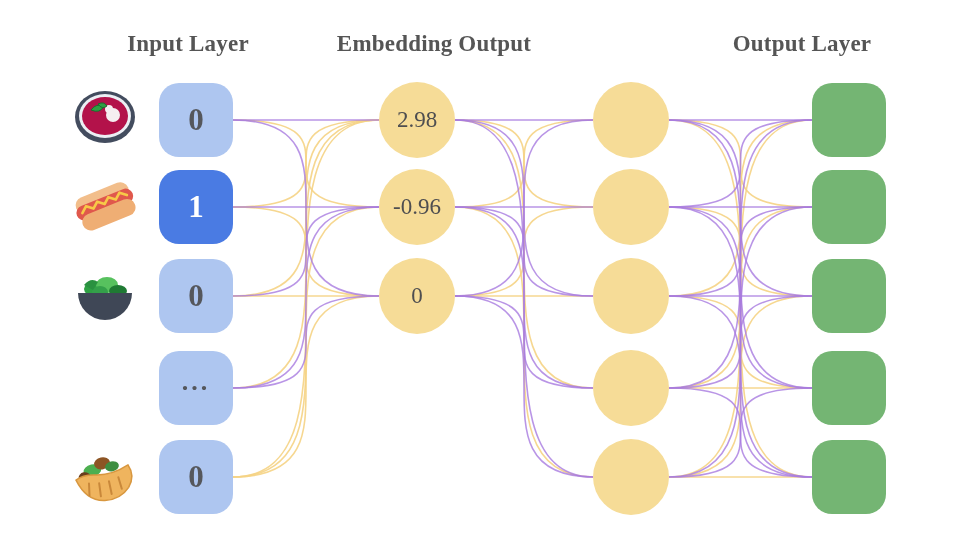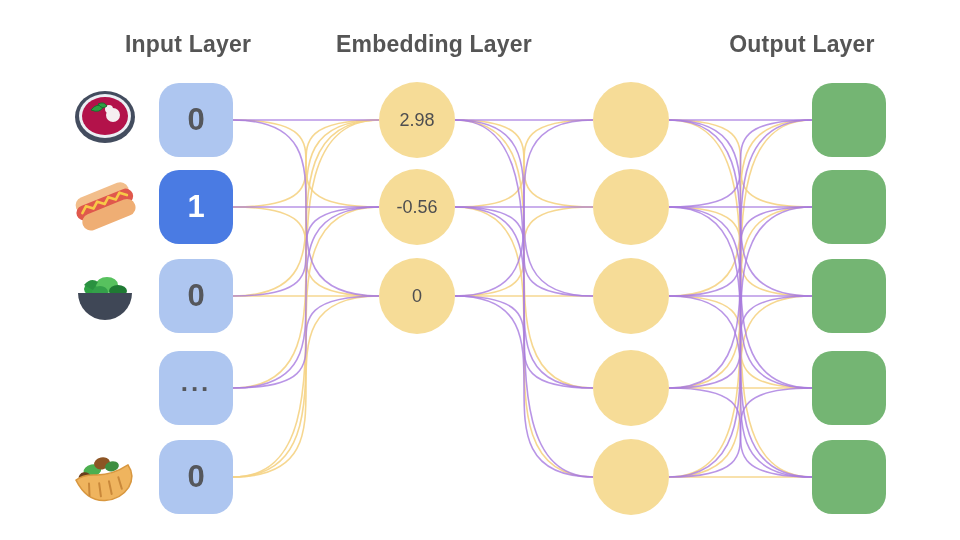--- a/index.html
+++ b/index.html
@@ -1,35 +1,35 @@
 <!DOCTYPE html>
 <html style="--node-blue: #aec6f0; --node-blue-active: #4a7be3; --node-yellow: #f6dc97; --node-green: #74b573; --text-dark: #55575c; --title-gray: #555555;"><head>
 <meta charset="utf-8">
 <style>
   html,body{margin:0;padding:0;background:#ffffff;}
   .canvas{
     position:relative;width:960px;height:540px;background:#ffffff;overflow:hidden;
-    font-family:Liberation Sans, sans-serif;
+    font-family:Liberation Serif, serif;
   }
   #edges{position:absolute;left:0;top:0;width:960px;height:540px;}
   .layer-title{
     position:absolute;top:31px;transform:translateX(-50%);
     font-size:23px;font-weight:bold;color:var(--title-gray,#555);
     white-space:nowrap;letter-spacing:.2px;
   }
   .node{position:absolute;display:flex;align-items:center;justify-content:center;box-sizing:border-box;}
   .in-node{
     width:74px;height:74px;border-radius:20px;background:var(--node-blue,#aec6f0);
     font-size:31px;font-weight:bold;color:var(--text-dark,#55575c);
   }
   .in-node.active{background:var(--node-blue-active,#4a7be3);color:#ffffff;}
   .in-node.dots{font-size:26px;letter-spacing:3px;padding-bottom:12px;}
   .emb-node{
     width:76px;height:76px;border-radius:50%;background:var(--node-yellow,#f6dc97);
-    font-size:18px;font-weight:400;color:#4e4e50;
+    font-size:23px;font-weight:400;color:#4e4e50;
   }
   .hid-node{width:76px;height:76px;border-radius:50%;background:var(--node-yellow,#f6dc97);}
   .out-node{width:74px;height:74px;border-radius:20px;background:var(--node-green,#74b573);}
   .food-icon{position:absolute;width:66px;height:66px;}
 </style>
 </head>
 <body>
 
 <div class="canvas">
 
@@ -85,21 +85,21 @@
       <path d="M 669 296 C 812 296, 669 296, 812 296" fill="none" stroke="#a77be0" stroke-width="1.6" stroke-opacity="0.8"></path>
       <path d="M 669 296 C 812 296, 669 477, 812 477" fill="none" stroke="#a77be0" stroke-width="1.6" stroke-opacity="0.8"></path>
       <path d="M 669 388 C 812 388, 669 120, 812 120" fill="none" stroke="#a77be0" stroke-width="1.6" stroke-opacity="0.8"></path>
       <path d="M 669 388 C 812 388, 669 296, 812 296" fill="none" stroke="#a77be0" stroke-width="1.6" stroke-opacity="0.8"></path>
       <path d="M 669 388 C 812 388, 669 477, 812 477" fill="none" stroke="#a77be0" stroke-width="1.6" stroke-opacity="0.8"></path>
       <path d="M 669 477 C 812 477, 669 207, 812 207" fill="none" stroke="#a77be0" stroke-width="1.6" stroke-opacity="0.8"></path>
       <path d="M 669 477 C 812 477, 669 388, 812 388" fill="none" stroke="#a77be0" stroke-width="1.6" stroke-opacity="0.8"></path>
     </svg>
 
   <div class="layer-title" style="left:188px">Input Layer</div>
-  <div class="layer-title" style="left:434px">Embedding Layer</div>
+  <div class="layer-title" style="left:434px">Embedding Output</div>
   <div class="layer-title" style="left:802px">Output Layer</div>
 
   <svg class="food-icon" style="left:72px;top:86px" viewBox="0 0 66 66">
     <ellipse cx="33" cy="31" rx="30" ry="26" fill="#434c5e"></ellipse>
     <ellipse cx="33" cy="30" rx="26" ry="22" fill="#eceff4"></ellipse>
     <ellipse cx="33" cy="30" rx="23" ry="19" fill="#b3124a"></ellipse>
     <circle cx="41" cy="29" r="7" fill="#f5eef0"></circle>
     <circle cx="37" cy="23" r="4" fill="#f5eef0"></circle>
     <path d="M19 24 q5 -7 13 -4 q-4 8 -13 4 Z" fill="#2ea043" stroke="#1b6e2d" stroke-width="1"></path>
     <path d="M26 18 q6 -3 9 2 q-5 4 -9 -2 Z" fill="#2ea043" stroke="#1b6e2d" stroke-width="1"></path>
@@ -134,21 +134,21 @@
     </g>
   </svg>
 
   <div class="node in-node" style="left:159px;top:83px">0</div>
   <div class="node in-node active" style="left:159px;top:170px">1</div>
   <div class="node in-node" style="left:159px;top:259px">0</div>
   <div class="node in-node dots" style="left:159px;top:351px">...</div>
   <div class="node in-node" style="left:159px;top:440px">0</div>
 
   <div class="node emb-node" style="left:379px;top:82px">2.98</div>
-  <div class="node emb-node" style="left:379px;top:169px">-0.56</div>
+  <div class="node emb-node" style="left:379px;top:169px">-0.96</div>
   <div class="node emb-node" style="left:379px;top:258px">0</div>
 
   <div class="node hid-node" style="left:593px;top:82px"></div>
   <div class="node hid-node" style="left:593px;top:169px"></div>
   <div class="node hid-node" style="left:593px;top:258px"></div>
   <div class="node hid-node" style="left:593px;top:350px"></div>
   <div class="node hid-node" style="left:593px;top:439px"></div>
 
   <div class="node out-node" style="left:812px;top:83px"></div>
   <div class="node out-node" style="left:812px;top:170px"></div>

